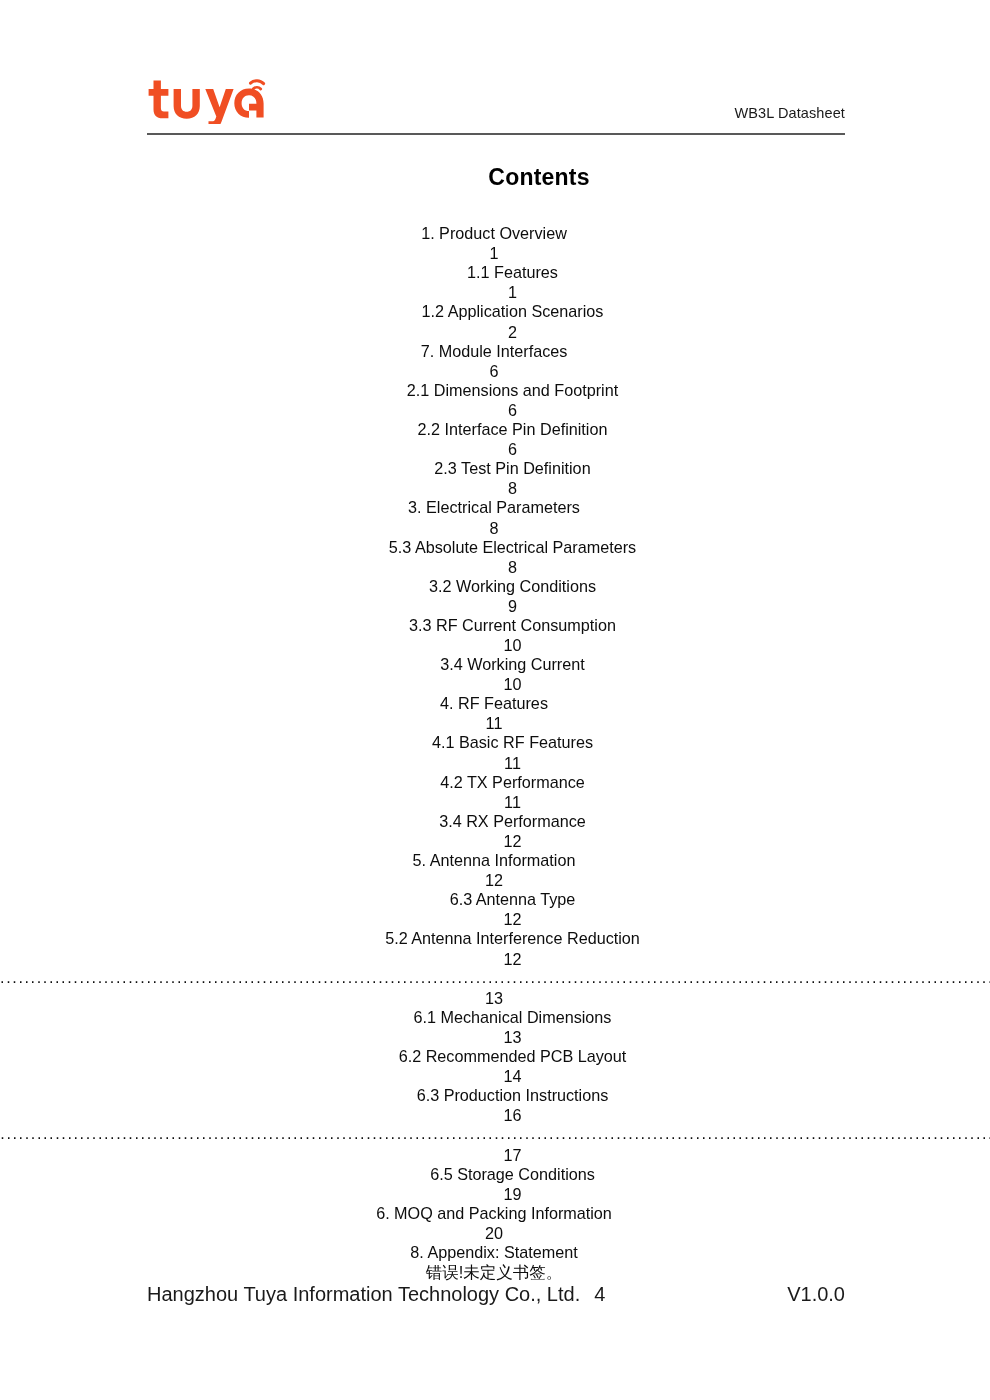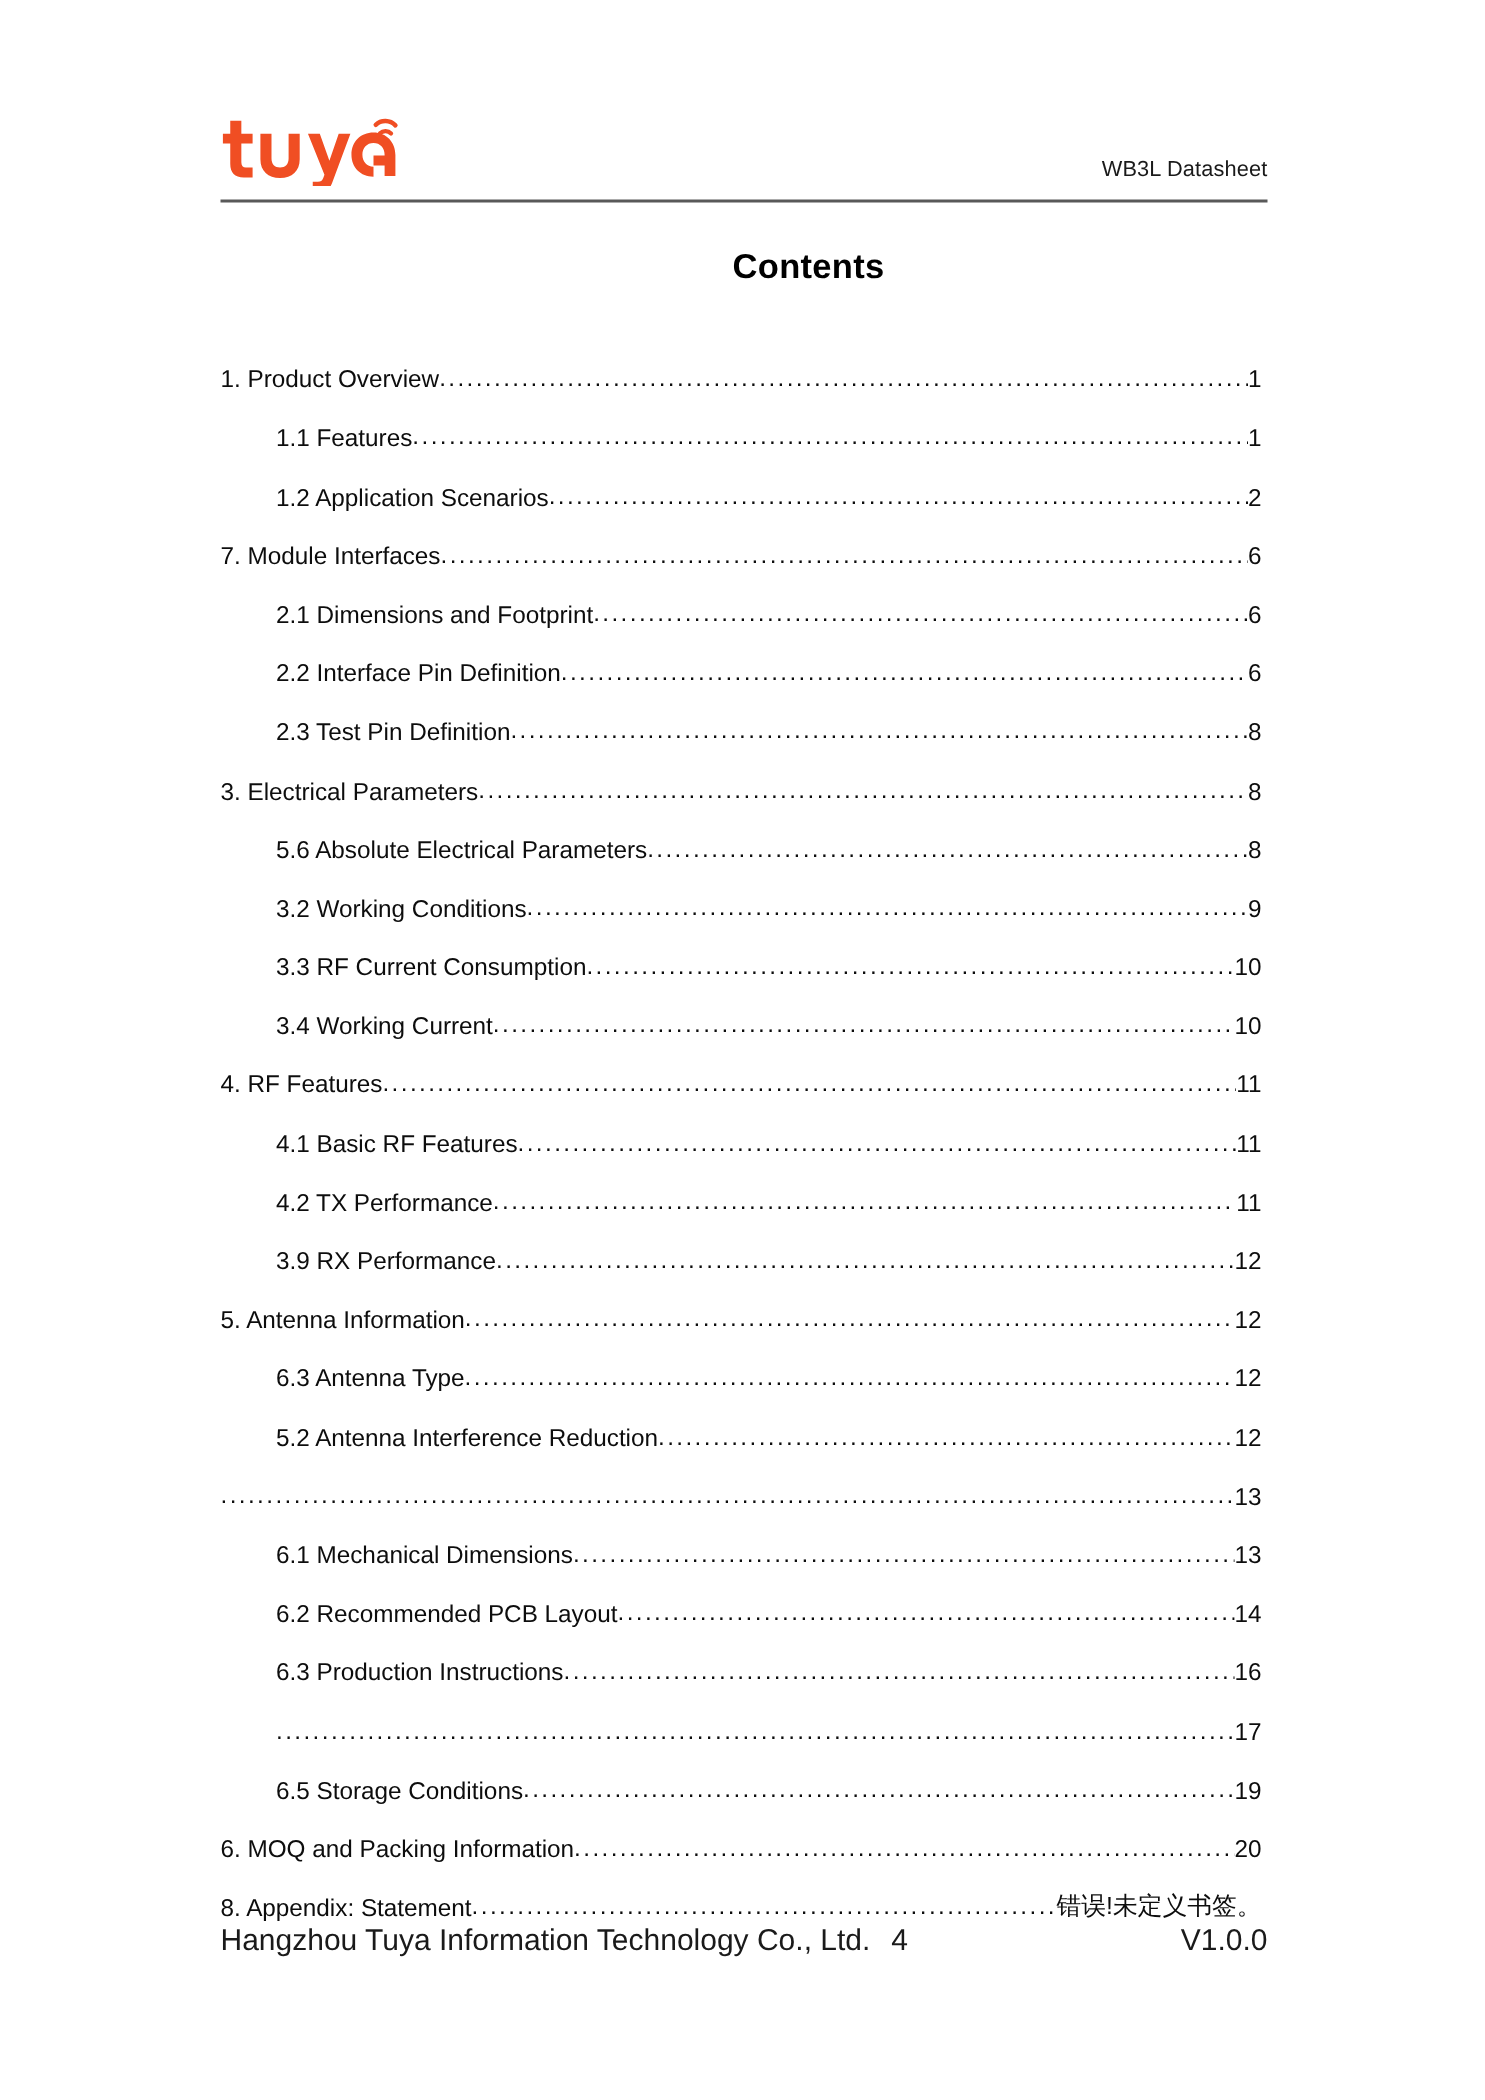--- a/index.html
+++ b/index.html
@@ -75,25 +75,26 @@
 
   
   .toc {
     position: absolute;
     left: 147px;
     top: 224px;
     width: 694px;
   }
   .toc-entry {
     display: flex;
-    align-items: flex-end;
+    align-items: center;
     height: 39.2px;
     font-size: 16.2px;
     color: #0d0d0d;
     white-space: nowrap;
+    flex-direction: column;
   }
   .toc-entry.lvl2 {
     padding-left: 37px;
   }
   .toc-label {
     flex: 0 0 auto;
   }
   .toc-dots {
     flex: 1 1 auto;
     overflow: hidden;
@@ -199,21 +200,21 @@
         <span class="toc-label">2.3 Test Pin Definition</span>
         <span class="toc-dots">............................................................................................................................................................................................................................................................................................................</span>
         <span class="toc-page">8</span>
       </div>
       <div class="toc-entry">
         <span class="toc-label">3. Electrical Parameters</span>
         <span class="toc-dots">............................................................................................................................................................................................................................................................................................................</span>
         <span class="toc-page">8</span>
       </div>
       <div class="toc-entry lvl2">
-        <span class="toc-label">5.6 Absolute Electrical Parameters</span>
+        <span class="toc-label">5.3 Absolute Electrical Parameters</span>
         <span class="toc-dots">............................................................................................................................................................................................................................................................................................................</span>
         <span class="toc-page">8</span>
       </div>
       <div class="toc-entry lvl2">
         <span class="toc-label">3.2 Working Conditions</span>
         <span class="toc-dots">............................................................................................................................................................................................................................................................................................................</span>
         <span class="toc-page">9</span>
       </div>
       <div class="toc-entry lvl2">
         <span class="toc-label">3.3 RF Current Consumption</span>
@@ -234,21 +235,21 @@
         <span class="toc-label">4.1 Basic RF Features</span>
         <span class="toc-dots">............................................................................................................................................................................................................................................................................................................</span>
         <span class="toc-page">11</span>
       </div>
       <div class="toc-entry lvl2">
         <span class="toc-label">4.2 TX Performance</span>
         <span class="toc-dots">............................................................................................................................................................................................................................................................................................................</span>
         <span class="toc-page">11</span>
       </div>
       <div class="toc-entry lvl2">
-        <span class="toc-label">3.9 RX Performance</span>
+        <span class="toc-label">3.4 RX Performance</span>
         <span class="toc-dots">............................................................................................................................................................................................................................................................................................................</span>
         <span class="toc-page">12</span>
       </div>
       <div class="toc-entry">
         <span class="toc-label">5. Antenna Information</span>
         <span class="toc-dots">............................................................................................................................................................................................................................................................................................................</span>
         <span class="toc-page">12</span>
       </div>
       <div class="toc-entry lvl2">
         <span class="toc-label">6.3 Antenna Type</span>

